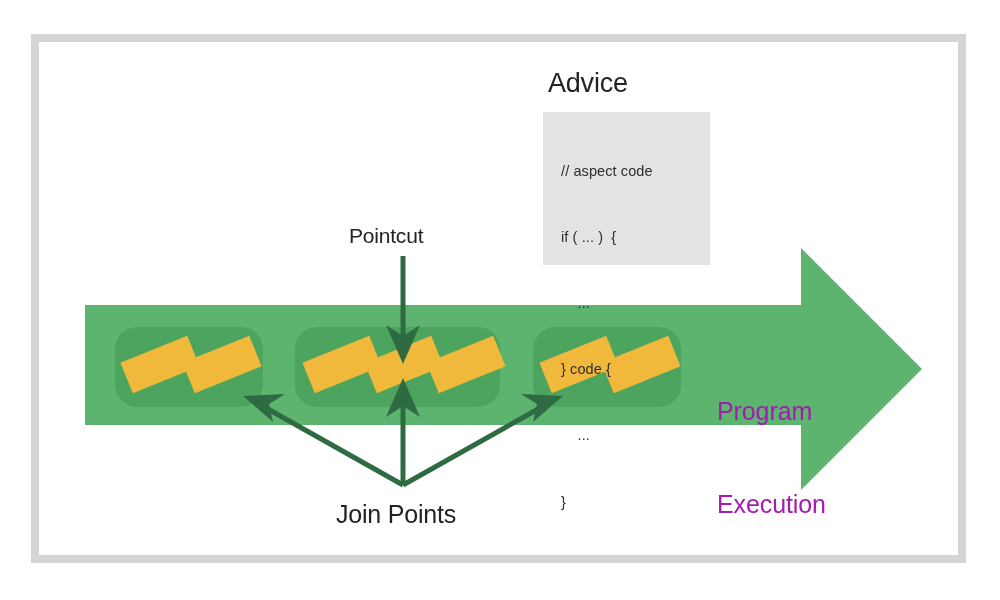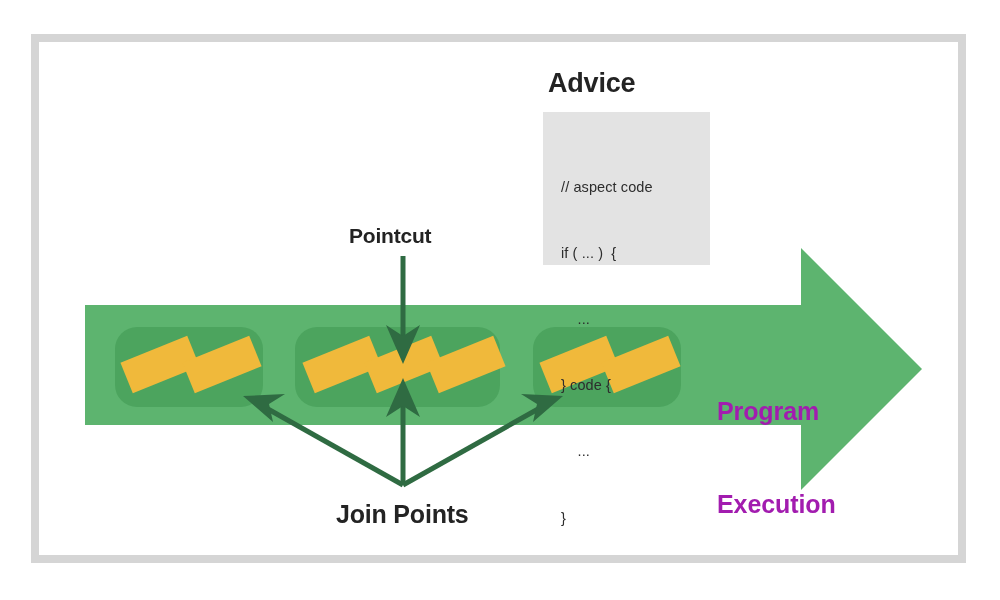--- a/index.html
+++ b/index.html
@@ -31,21 +31,21 @@
     position: absolute;
     left: 0;
     top: 0;
     width: 1000px;
     height: 600px;
   }
   
   .lbl {
     position: absolute;
     color: #232323;
-    font-weight: bold;
+    font-weight: normal;
     white-space: pre;
     line-height: 1.18;
   }
   #advice-title {
     left: 548px;
     top: 68px;
     font-size: 27px;
     letter-spacing: -0.2px;
   }
   #pointcut-label {
@@ -75,21 +75,21 @@
     left: 543px;
     top: 112px;
     width: 167px;
     height: 153px;
     background: #e3e3e3;
     box-sizing: border-box;
   }
   #advice-code {
     position: absolute;
     left: 561px;
-    top: 132px;
+    top: 116px;
     font-size: 14.5px;
     color: #2d2d2d;
     font-family: "Liberation Sans", sans-serif;
     white-space: pre;
     line-height: 1.52;
     letter-spacing: 0.1px;
   }
 </style>
 </head>
 <body>

